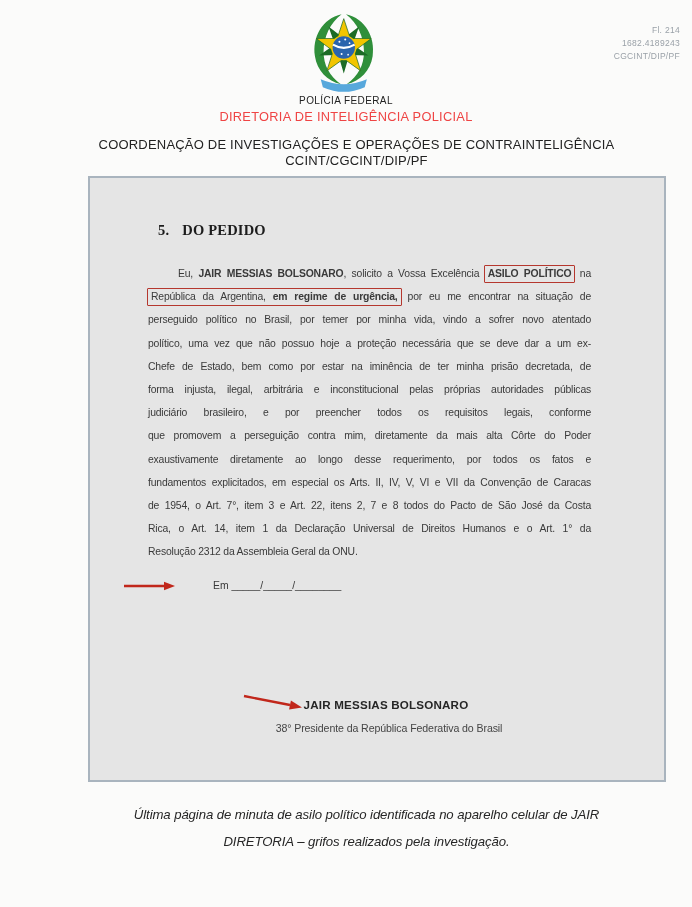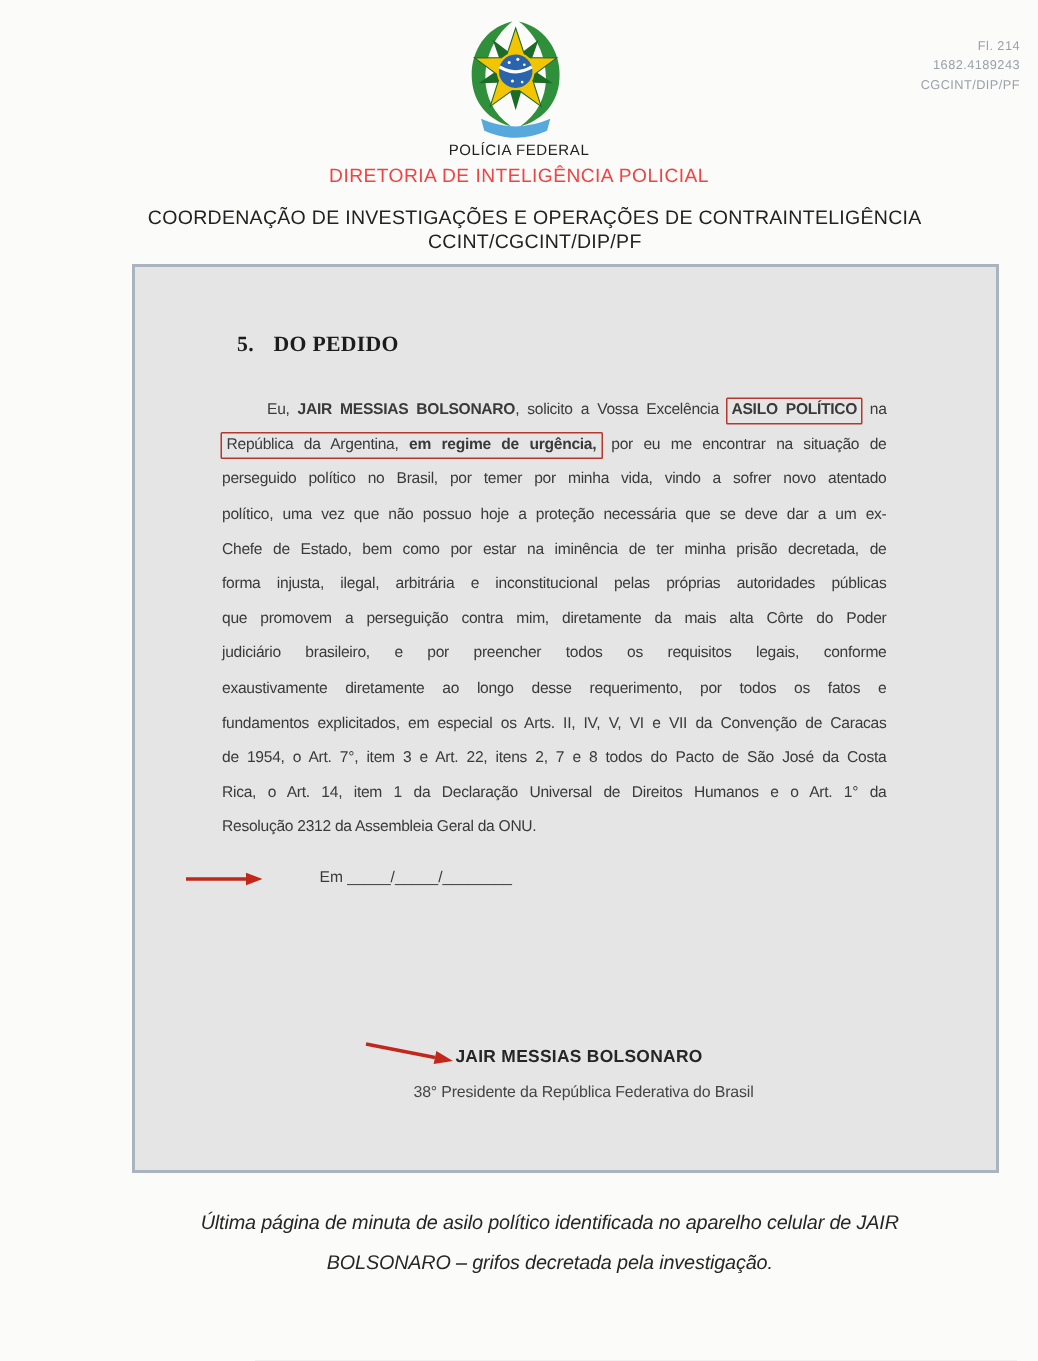--- a/index.html
+++ b/index.html
@@ -118,22 +118,22 @@
       <span class="sec-num">5.</span><span>DO PEDIDO</span>
     </div>
 
     <div class="paragraph">
         <div class="body-line indent"><span>Eu, </span><span class="b">JAIR MESSIAS BOLSONARO</span><span>, solicito a Vossa Excelência </span><span class="redbox"><span class="b">ASILO POLÍTICO</span></span><span> na</span></div>
         <div class="body-line"><span class="redbox"><span>República da Argentina, </span><span class="b">em regime de urgência</span><span class="b">,</span></span><span> por eu me encontrar na situação de</span></div>
         <div class="body-line"><span>perseguido político no Brasil, por temer por minha vida, vindo a sofrer novo atentado</span></div>
         <div class="body-line"><span>político, uma vez que não possuo hoje a proteção necessária que se deve dar a um ex-</span></div>
         <div class="body-line"><span>Chefe de Estado, bem como por estar na iminência de ter minha prisão decretada, de</span></div>
         <div class="body-line"><span>forma injusta, ilegal, arbitrária e inconstitucional pelas próprias autoridades públicas</span></div>
+        <div class="body-line"><span>judiciário brasileiro, e por preencher todos os requisitos legais, conforme</span></div>
         <div class="body-line"><span>que promovem a perseguição contra mim, diretamente da mais alta Côrte do Poder</span></div>
-        <div class="body-line"><span>judiciário brasileiro, e por preencher todos os requisitos legais, conforme</span></div>
         <div class="body-line"><span>exaustivamente diretamente ao longo desse requerimento, por todos os fatos e</span></div>
         <div class="body-line"><span>fundamentos explicitados, em especial os Arts. II, IV, V, VI e VII da Convenção de Caracas</span></div>
         <div class="body-line"><span>de 1954, o Art. 7°, item 3 e Art. 22, itens 2, 7 e 8 todos do Pacto de São José da Costa</span></div>
         <div class="body-line"><span>Rica, o Art. 14, item 1 da Declaração Universal de Direitos Humanos e o Art. 1° da</span></div>
         <div class="body-line last"><span>Resolução 2312 da Assembleia Geral da ONU.</span></div>
       </div>
 
     <div class="date-row">
       <svg width="52" height="10" viewBox="0 0 52 10" aria-hidden="true">
         <line x1="1" y1="5" x2="42" y2="5" stroke="var(--arrow_red)" stroke-width="2.4"></line>
@@ -148,16 +148,16 @@
         <polygon points="47.1,19.4 48.9,10.6 60,17.4" fill="var(--arrow_red)"></polygon>
       </svg>
       <div class="sig-name">JAIR MESSIAS BOLSONARO</div>
       <div class="sig-title">38° Presidente da República Federativa do Brasil</div>
     </div>
 
   </div>
 
   <div class="caption">
     <div>Última página de minuta de asilo político identificada no aparelho celular de JAIR</div>
-    <div>BOLSONARO – grifos decretada pela investigação.</div>
+    <div>DIRETORIA – grifos realizados pela investigação.</div>
   </div>
 
 </div>
 
 </body></html>

